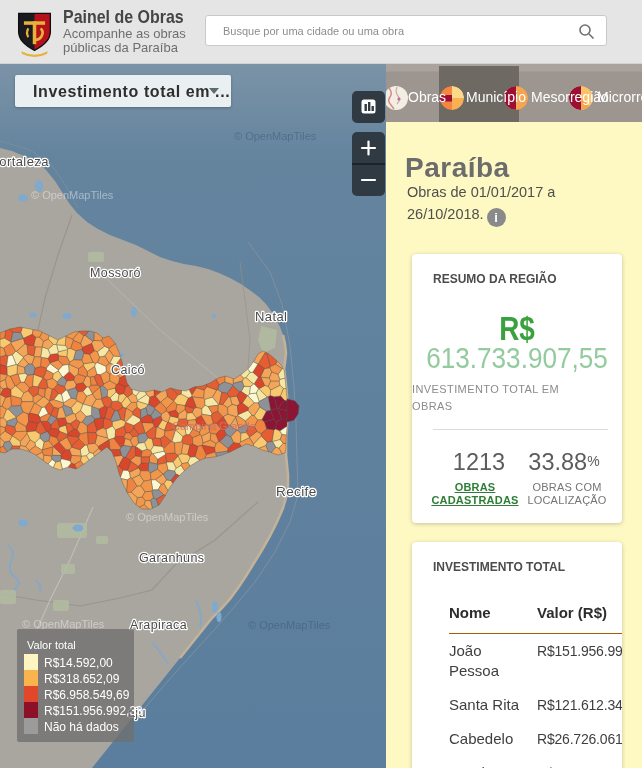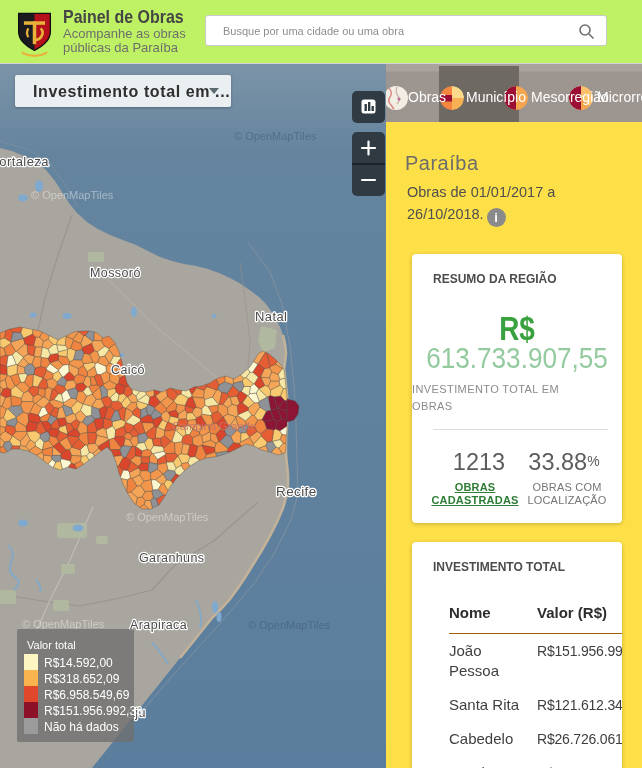--- a/index.html
+++ b/index.html
@@ -1,42 +1,42 @@
 <!DOCTYPE html>
 <html><head><meta charset="utf-8">
 <style>
 *{margin:0;padding:0;box-sizing:border-box;}
 html,body{width:642px;height:768px;overflow:hidden;font-family:"Liberation Sans",sans-serif;background:#fff;}
-#header{position:absolute;left:0;top:0;width:642px;height:64px;background:#bef264;border-bottom:1px solid #d2d2d2;z-index:30;}
+#header{position:absolute;left:0;top:0;width:642px;height:64px;background:#e5e5e5;border-bottom:1px solid #d2d2d2;z-index:30;}
 #logo{position:absolute;left:16px;top:11px;}
 #titleblock{position:absolute;left:63px;top:8px;}
 #titleblock .t1{font-size:19px;line-height:17px;font-weight:700;color:#454545;transform:scaleX(0.84);transform-origin:0 0;white-space:nowrap;}
 #titleblock .t2{font-size:13px;color:#6e6e6e;line-height:14px;margin-top:2px;}
 #search{position:absolute;left:205px;top:15px;width:402px;height:31px;border:1px solid #c9c9c9;border-radius:3px;background:#fff;}
 #search .ph{position:absolute;left:17px;top:9px;font-size:11px;color:#8d8d8d;}
 #search svg{position:absolute;right:11px;top:7px;}
 #map{position:absolute;left:0;top:64px;width:386px;height:704px;}
 #dropdown{position:absolute;left:15px;top:11px;width:216px;height:32px;background:#eaf0f1;border-radius:2px;box-shadow:0 1px 3px rgba(0,0,0,0.25);z-index:10;}
 #dropdown .txt{position:absolute;left:18px;top:8px;font-size:16px;font-weight:700;color:#2e2e2e;letter-spacing:0.6px;}
 #dropdown .car{position:absolute;right:12px;top:13px;width:0;height:0;border-left:5px solid transparent;border-right:5px solid transparent;border-top:6px solid #5c6b70;}
 .mapbtn{position:absolute;background:#2f3a42;border-radius:5px;z-index:10;}
 #btnchart{left:352px;top:27px;width:33px;height:32px;}
 #btnzoom{left:352px;top:68px;width:33px;height:64px;}
 #btnzoom .sep{position:absolute;left:0;top:31px;width:33px;height:2px;background:#1b2229;}
 #legend{position:absolute;left:17px;top:565px;width:117px;height:113px;background:rgba(112,112,112,0.78);border-radius:2px;z-index:10;color:#fff;}
 #legend .lt{position:absolute;left:10px;top:10px;font-size:11px;}
 #legend .sw{position:absolute;left:7px;width:14px;height:16px;}
 #legend .ll{position:absolute;left:27px;font-size:12px;white-space:nowrap;}
-#sidebar{position:absolute;left:386px;top:64px;width:256px;height:704px;background:#fde047;overflow:hidden;}
+#sidebar{position:absolute;left:386px;top:64px;width:256px;height:704px;background:#fef9c3;overflow:hidden;}
 #tabs{position:absolute;left:0;top:0;width:256px;height:58px;background:linear-gradient(#aaa39d 0,#aaa39d 7px,#9c9590 8px);}
 #tabs .sel{position:absolute;left:53px;top:2px;width:80px;height:56px;background:#6f6964;}
 .tabitem{position:absolute;top:0;height:58px;z-index:3;}
 .tabitem .lbl{position:absolute;top:25px;font-size:14px;color:#fff;white-space:nowrap;}
 .tabicon{position:absolute;top:22px;z-index:2;width:24px;height:24px;border-radius:50%;overflow:hidden;}
-#pb-title{position:absolute;left:19px;top:88px;font-size:20px;font-weight:400;color:#6c6c6c;letter-spacing:0.5px;}
+#pb-title{position:absolute;left:19px;top:88px;font-size:28px;font-weight:700;color:#6c6c6c;letter-spacing:0.5px;}
 #pb-sub{position:absolute;left:21px;top:117px;font-size:14.5px;color:#4f4f4f;line-height:22px;width:190px;}
 .card{position:absolute;left:18px;width:210px;background:#fff;border-radius:4px;box-shadow:0 1px 4px rgba(0,0,0,0.22);margin-left:8px;}
 #card1{top:190px;height:269px;}
 #card2{top:478px;height:300px;overflow:hidden;}
 .cardtitle{position:absolute;left:21px;top:18px;font-size:12px;font-weight:700;color:#4c4c4c;}
 #bigRS{position:absolute;left:0;top:55px;width:210px;text-align:center;font-size:34px;font-weight:700;color:#3aa13f;transform:scaleX(0.82);}
 #bignum{position:absolute;left:0;top:88px;width:210px;text-align:center;font-size:29px;color:#93cb9e;transform:scaleX(0.9);}
 #invlabel{position:absolute;left:0;top:127px;width:210px;text-align:left;font-size:11px;color:#8b8b8b;letter-spacing:0.4px;line-height:17px;}
 #c1div{position:absolute;left:21px;right:14px;top:175px;border-top:1px solid #dcdcdc;}
 .statnum{position:absolute;top:195px;font-size:23.5px;color:#5c5c5c;text-align:center;}

